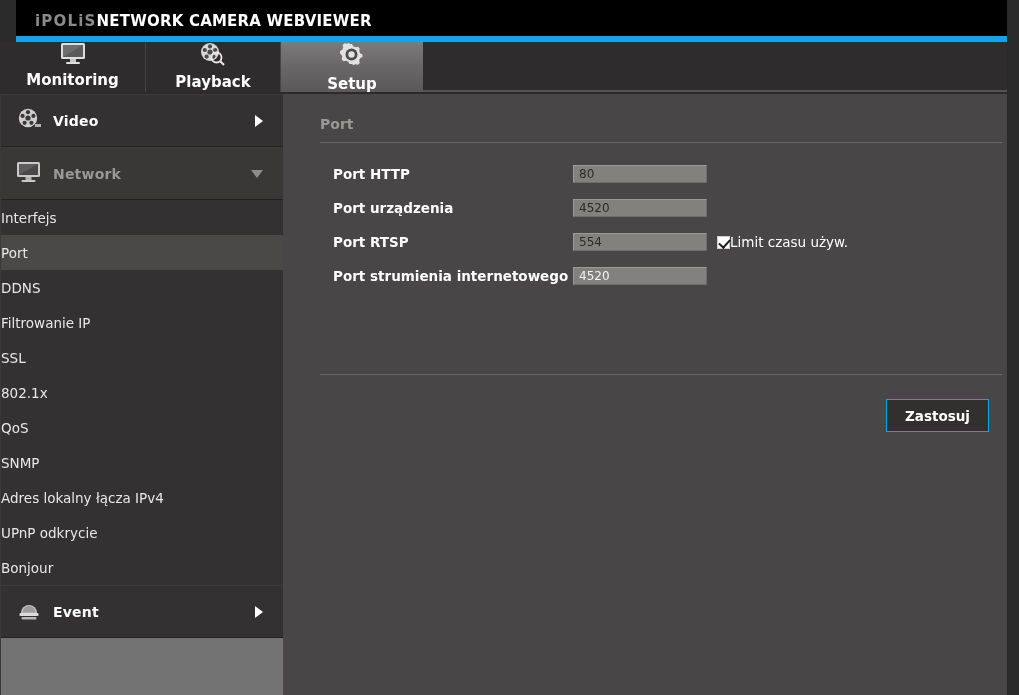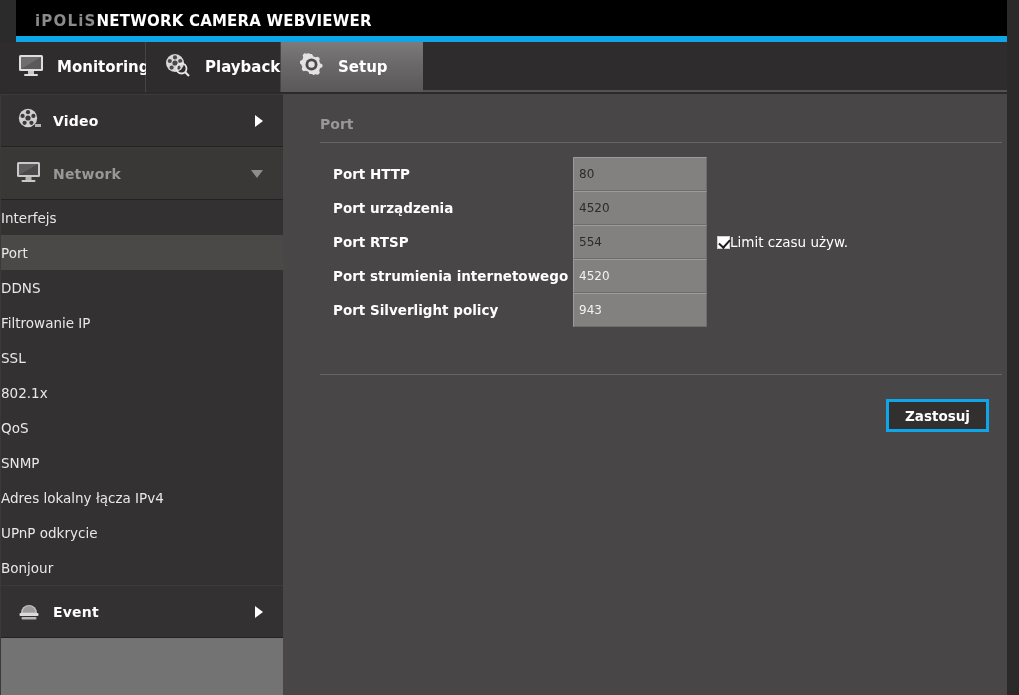--- a/index.html
+++ b/index.html
@@ -26,26 +26,26 @@
   .brand-rest   { color:#ffffff; font-weight:bold; letter-spacing:.2px; }
 
   
   .tabbar {
     position:absolute; left:0; top:42px; width:1007px; height:50px;
     background:#2e2c2c;
     border-bottom:2px solid #555252;
   }
   .tab {
     position:absolute; top:0; height:50px;
-    display:flex; align-items:center; gap:13px;
+    display:flex; align-items:center; gap:5px;
     padding:0 18px;
     color:#ffffff; font-size:15px; font-weight:bold;
     background:#2e2c2c;
     border-right:1px solid #474444;
-    cursor:pointer; user-select:none;
+    cursor:pointer; user-select:none;flex-direction:column;
   }
   .tab .tab-label { line-height:1; white-space:nowrap; }
   #tab-monitoring { left:0;   width:146px; }
   #tab-playback   { left:146px; width:135px; }
   #tab-setup      { left:281px; width:142px;
     background:linear-gradient(180deg,#7c7a7a 0%, #6a6868 45%, #5a5858 100%);
     border-right:none; }
 
   
   .sidebar {
@@ -98,21 +98,21 @@
   #rule-bottom { top:280px; }
 
   .form { position:absolute; left:0; top:63px; width:724px; }
   .row { position:relative; height:34px; }
   .row .lbl {
     position:absolute; left:50px; top:50%; transform:translateY(-50%);
     color:#ffffff; font-size:13.5px; font-weight:bold; white-space:nowrap;
   }
   .field {
     position:absolute; left:290px; top:50%; transform:translateY(-50%);
-    width:134px; height:34px;
+    width:134px; height:18px;
     background:#838080;
     border-top:1px solid #9d9a9a;
     border-left:1px solid #9d9a9a;
     border-right:1px solid #6f6c6c;
     border-bottom:1px solid #6f6c6c;
     color:#2c2b2b; font-size:12px;
     font-family:"DejaVu Sans","Liberation Sans",sans-serif;
     padding:0 0 0 5px; line-height:19px;
     outline:none;
   }
@@ -130,21 +130,21 @@
     content:""; position:absolute; left:3px; top:0px;
     width:5px; height:9px; border:solid #1d1d1d;
     border-width:0 2px 2px 0; transform:rotate(42deg);
   }
   .chk-label { color:#ffffff; font-size:13.5px; white-space:nowrap; }
 
   .apply-btn {
     position:absolute; right:18px; top:305px;
     width:103px; height:33px;
     background:#322f2f;
-    border:3px solid #0ea5e9;
+    border:1px solid #0ea5e9;
     color:#ffffff; font-size:13.5px; font-weight:bold;
     cursor:pointer; font-family:"DejaVu Sans","Liberation Sans",sans-serif;
   }
 
   .edge-right {
     position:absolute; right:0; top:0; width:12px; height:695px;
     background:#2b2a2a;
   }
   .edge-right-top { position:absolute; right:0; top:0; width:12px; height:42px;
     background:#333131; }
@@ -307,24 +307,20 @@
           <input type="text" class="field" value="554" style="">
           <label class="chk-wrap">
             <span class="chk"></span>
             <span class="chk-label">Limit czasu używ.</span>
           </label>
         </div>
         <div class="row">
           <div class="lbl">Port strumienia internetowego</div>
           <input type="text" class="field dim" value="4520" style="">
         </div>
-        <div class="row">
-          <div class="lbl">Port Silverlight policy</div>
-          <input type="text" class="field dim" value="943" style="">
-        </div>
       </div>
 
     <div class="rule" id="rule-bottom"></div>
 
     <button class="apply-btn">Zastosuj</button>
   </div>
 
   <div class="edge-right"></div>
 </div>
 

